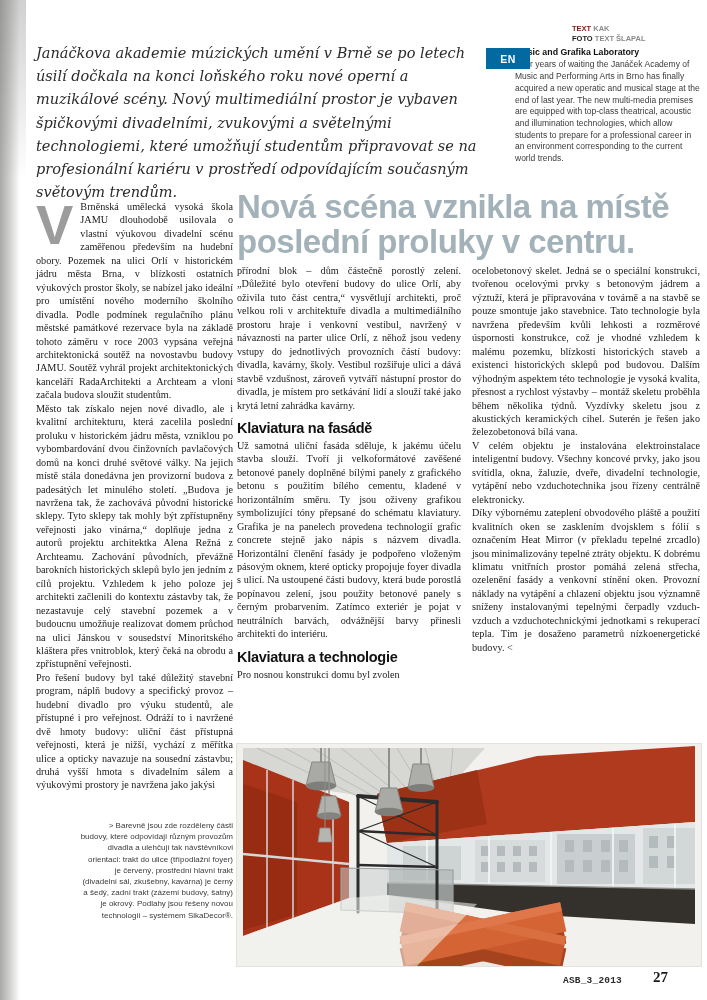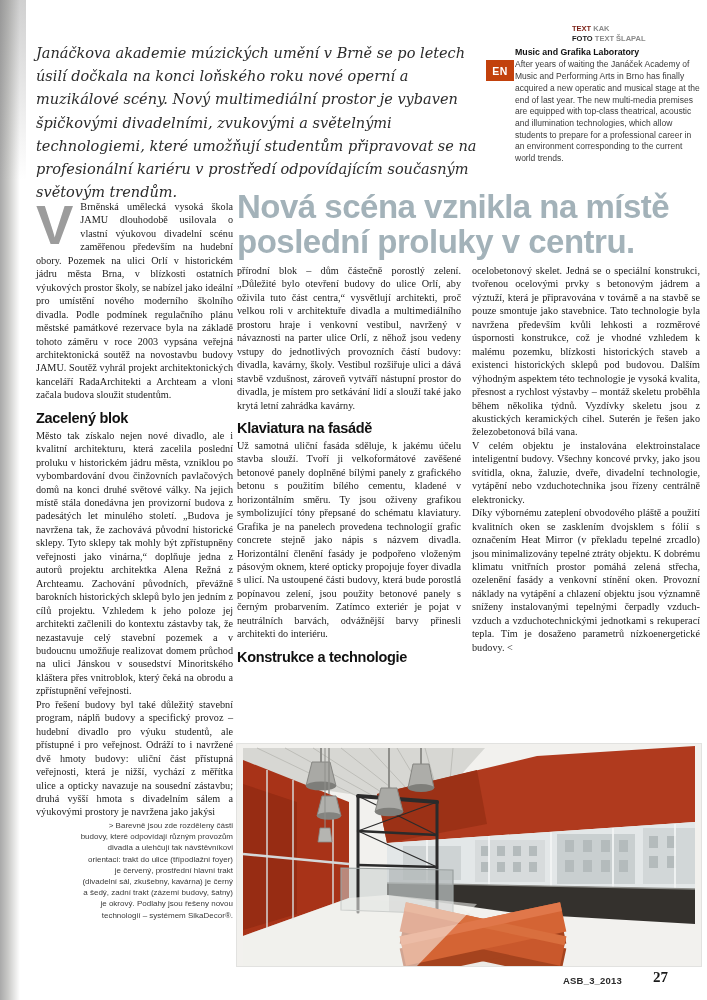--- a/index.html
+++ b/index.html
@@ -28,21 +28,21 @@
   
   .intro{
     position:absolute;left:36px;top:42px;width:452px;
     font-family:"DejaVu Serif","Liberation Serif",serif;font-style:italic;
     font-size:14.5px;line-height:1.6;color:#2b2b2b;
   }
   
   .en-box{position:absolute;left:486px;top:47px;width:214px;
     font-family:"Liberation Sans",sans-serif;}
   .en-badge{
-    position:absolute;left:0;top:13px;width:28px;height:21px;background:#c2410c;
+    position:absolute;left:0;top:1px;width:44px;height:21px;background:#0369a1;
     color:#fff;font-weight:bold;font-size:10.5px;display:flex;
     align-items:center;justify-content:center;letter-spacing:.5px;
   }
   .en-title{margin-left:29px;font-weight:bold;font-size:8.8px;color:#111;line-height:1.3;}
   .en-body{margin-left:29px;font-size:8.5px;line-height:1.38;color:#3b3b3b;margin-top:1px;}
   
   .headline{
     position:absolute;left:237px;top:190px;width:468px;
     font-family:"Liberation Sans",sans-serif;font-weight:bold;
     font-size:33px;line-height:1.05;letter-spacing:-0.5px;color:#a3b2b9;
@@ -70,21 +70,21 @@
   }
   
   .photo{
     position:absolute;left:237px;top:744px;width:464px;height:222px;
     outline:1px solid #e2e2e0;background:#f4f3f0;
   }
   .photo svg{display:block;width:100%;height:100%;}
   
   .footer-issue{
     position:absolute;left:563px;top:975px;
-    font-family:Liberation Sans, sans-serif;font-weight:bold;font-size:9.5px;color:#2b2b2b;
+    font-family:Liberation Mono, monospace;font-weight:bold;font-size:9.5px;color:#2b2b2b;
     letter-spacing:.2px;
   }
   .footer-page{
     position:absolute;left:653px;top:969px;
     font-family:Liberation Serif, serif;font-weight:bold;font-size:15px;color:#1a1a1a;
   }
 </style>
 </head>
 <body>
 
@@ -109,30 +109,30 @@
   <div class="en-box">
     <div class="en-badge">EN</div>
     <div class="en-title">Music and Grafika Laboratory</div>
     <div class="en-body">After years of waiting the Janáček Academy of Music and Performing Arts in Brno has finally acquired a new operatic and musical stage at the end of last year. The new multi-media premises are equipped with top-class theatrical, acoustic and illumination technologies, which allow students to prepare for a professional career in an environment corresponding to the current world trends.</div>
   </div>
 
   <div class="headline">Nová scéna vznikla na místě poslední proluky v centru.</div>
 
   <div class="col col1">
     <p><span class="dropcap">V</span><span>Brněnská umělecká vysoká škola JAMU dlouhodobě usilovala o vlastní výukovou divadelní scénu zaměřenou především na hudební obory. Pozemek na ulici Orlí v historickém jádru města Brna, v blízkosti ostatních výukových prostor školy, se nabízel jako ideální pro umístění nového moderního školního divadla. Podle podmínek regulačního plánu městské památkové rezervace byla na základě tohoto záměru v roce 2003 vypsána veřejná architektonická soutěž na novostavbu budovy JAMU. Soutěž vyhrál projekt architektonických kanceláří RadaArchitekti a Archteam a vloni začala budova sloužit studentům.</span></p>
-    <div class="sec-head">Zacelený blok</div>
     <p>Město tak získalo nejen nové divadlo, ale i kvalitní architekturu, která zacelila poslední proluku v historickém jádru města, vzniklou po vybombardování dvou činžovních pavlačových domů na konci druhé světové války. Na jejich místě stála donedávna jen provizorní budova z padesátých let minulého století. „Budova je navržena tak, že zachovává původní historické sklepy. Tyto sklepy tak mohly být zpřístupněny veřejnosti jako vinárna,“ doplňuje jedna z autorů projektu architektka Alena Režná z Archteamu. Zachování původních, převážně barokních historických sklepů bylo jen jedním z cílů projektu. Vzhledem k jeho poloze jej architekti začlenili do kontextu zástavby tak, že nezastavuje celý stavební pozemek a v budoucnu umožňuje realizovat domem průchod na ulici Jánskou v sousedství Minoritského kláštera přes vnitroblok, který čeká na obrodu a zpřístupnění veřejnosti.</p>
     <p>Pro řešení budovy byl také důležitý stavební program, náplň budovy a specifický provoz – hudební divadlo pro výuku studentů, ale přístupné i pro veřejnost. Odráží to i navržené dvě hmoty budovy: uliční část přístupná veřejnosti, která je nižší, vychází z měřítka ulice a opticky navazuje na sousední zástavbu; druhá vyšší hmota s divadelním sálem a výukovými prostory je navržena jako jakýsi</p>
   </div>
 
   <div class="col col2">
     <p>přírodní blok – dům částečně porostlý zelení. „Důležité bylo otevření budovy do ulice Orlí, aby oživila tuto část centra,“ vysvětlují architekti, proč velkou roli v architektuře divadla a multimediálního prostoru hraje i venkovní vestibul, navržený v návaznosti na parter ulice Orlí, z něhož jsou vedeny vstupy do jednotlivých provozních částí budovy: divadla, kavárny, školy. Vestibul rozšiřuje ulici a dává stavbě vzdušnost, zároveň vytváří nástupní prostor do divadla, je místem pro setkávání lidí a slouží také jako krytá letní zahrádka kavárny.</p>
     <div class="sec-head">Klaviatura na fasádě</div>
     <p>Už samotná uliční fasáda sděluje, k jakému účelu stavba slouží. Tvoří ji velkoformátové zavěšené betonové panely doplněné bílými panely z grafického betonu s použitím bílého cementu, kladené v horizontálním směru. Ty jsou oživeny grafikou symbolizující tóny přepsané do schématu klaviatury. Grafika je na panelech provedena technologií grafic concrete stejně jako nápis s názvem divadla. Horizontální členění fasády je podpořeno vloženým pásovým oknem, které opticky propojuje foyer divadla s ulicí. Na ustoupené části budovy, která bude porostlá popínavou zelení, jsou použity betonové panely s černým probarvením. Zatímco exteriér je pojat v neutrálních barvách, odvážnější barvy přinesli architekti do interiéru.</p>
-    <div class="sec-head">Konstrukce a technologie</div>
+    <div class="sec-head">Klaviatura a technologie</div>
+    <p>Pro nosnou konstrukci domu byl zvolen</p>
   </div>
 
   <div class="col col3">
     <p>ocelobetonový skelet. Jedná se o speciální konstrukci, tvořenou ocelovými prvky s betonovým jádrem a výztuží, která je připravována v továrně a na stavbě se pouze smontuje jako stavebnice. Tato technologie byla navržena především kvůli lehkosti a rozměrové úspornosti konstrukce, což je vhodné vzhledem k malému pozemku, blízkosti historických staveb a existenci historických sklepů pod budovou. Dalším výhodným aspektem této technologie je vysoká kvalita, přesnost a rychlost výstavby – montáž skeletu proběhla během několika týdnů. Vyzdívky skeletu jsou z akustických keramických cihel. Suterén je řešen jako železobetonová bílá vana.</p>
     <p>V celém objektu je instalována elektroinstalace inteligentní budovy. Všechny koncové prvky, jako jsou svítidla, okna, žaluzie, dveře, divadelní technologie, vytápění nebo vzduchotechnika jsou řízeny centrálně elektronicky.</p>
     <p>Díky výbornému zateplení obvodového pláště a použití kvalitních oken se zasklením dvojsklem s fólií s označením Heat Mirror (v překladu tepelné zrcadlo) jsou minimalizovány tepelné ztráty objektu. K dobrému klimatu vnitřních prostor pomáhá zelená střecha, ozelenění fasády a venkovní stínění oken. Provozní náklady na vytápění a chlazení objektu jsou významně sníženy instalovanými tepelnými čerpadly vzduch-vzduch a vzduchotechnickými jednotkami s rekuperací tepla. Tím je dosaženo parametrů nízkoenergetické budovy. &lt;</p>
   </div>
 
   <div class="caption">&gt; Barevně jsou zde rozděleny části budovy, které odpovídají různým provozům divadla a ulehčují tak návštěvníkovi orientaci: trakt do ulice (třípodlažní foyer) je červený, prostřední hlavní trakt (divadelní sál, zkušebny, kavárna) je černý a šedý, zadní trakt (zázemí budovy, šatny) je okrový. Podlahy jsou řešeny novou technologií – systémem SikaDecor®.</div>
 

